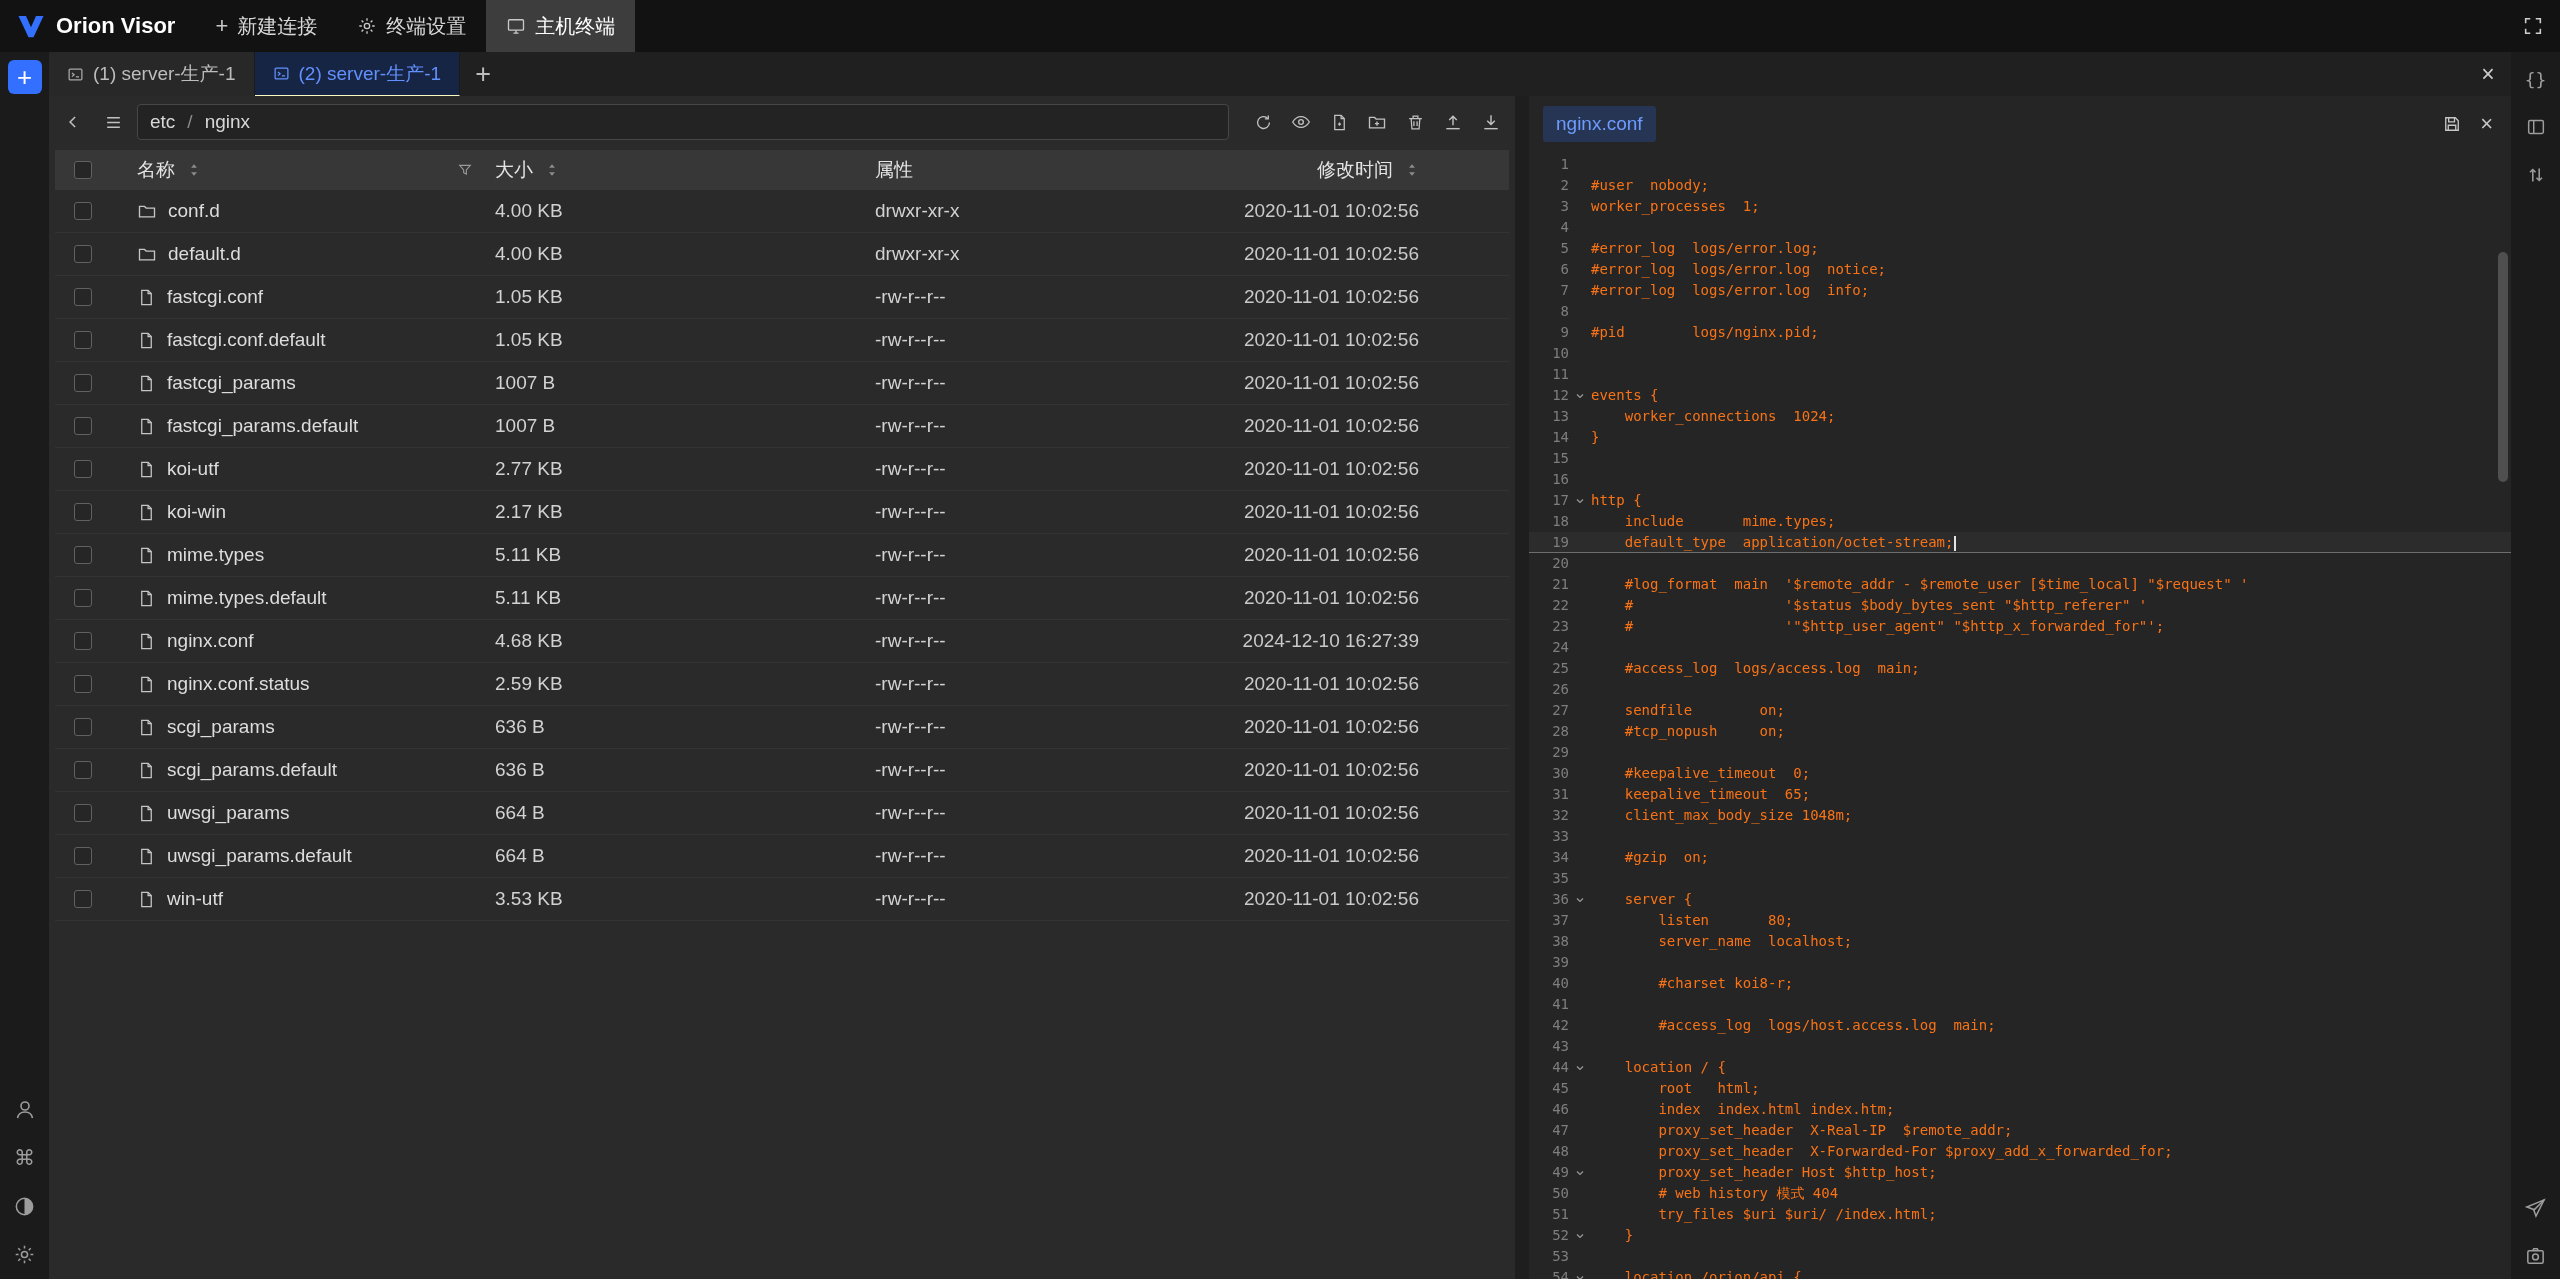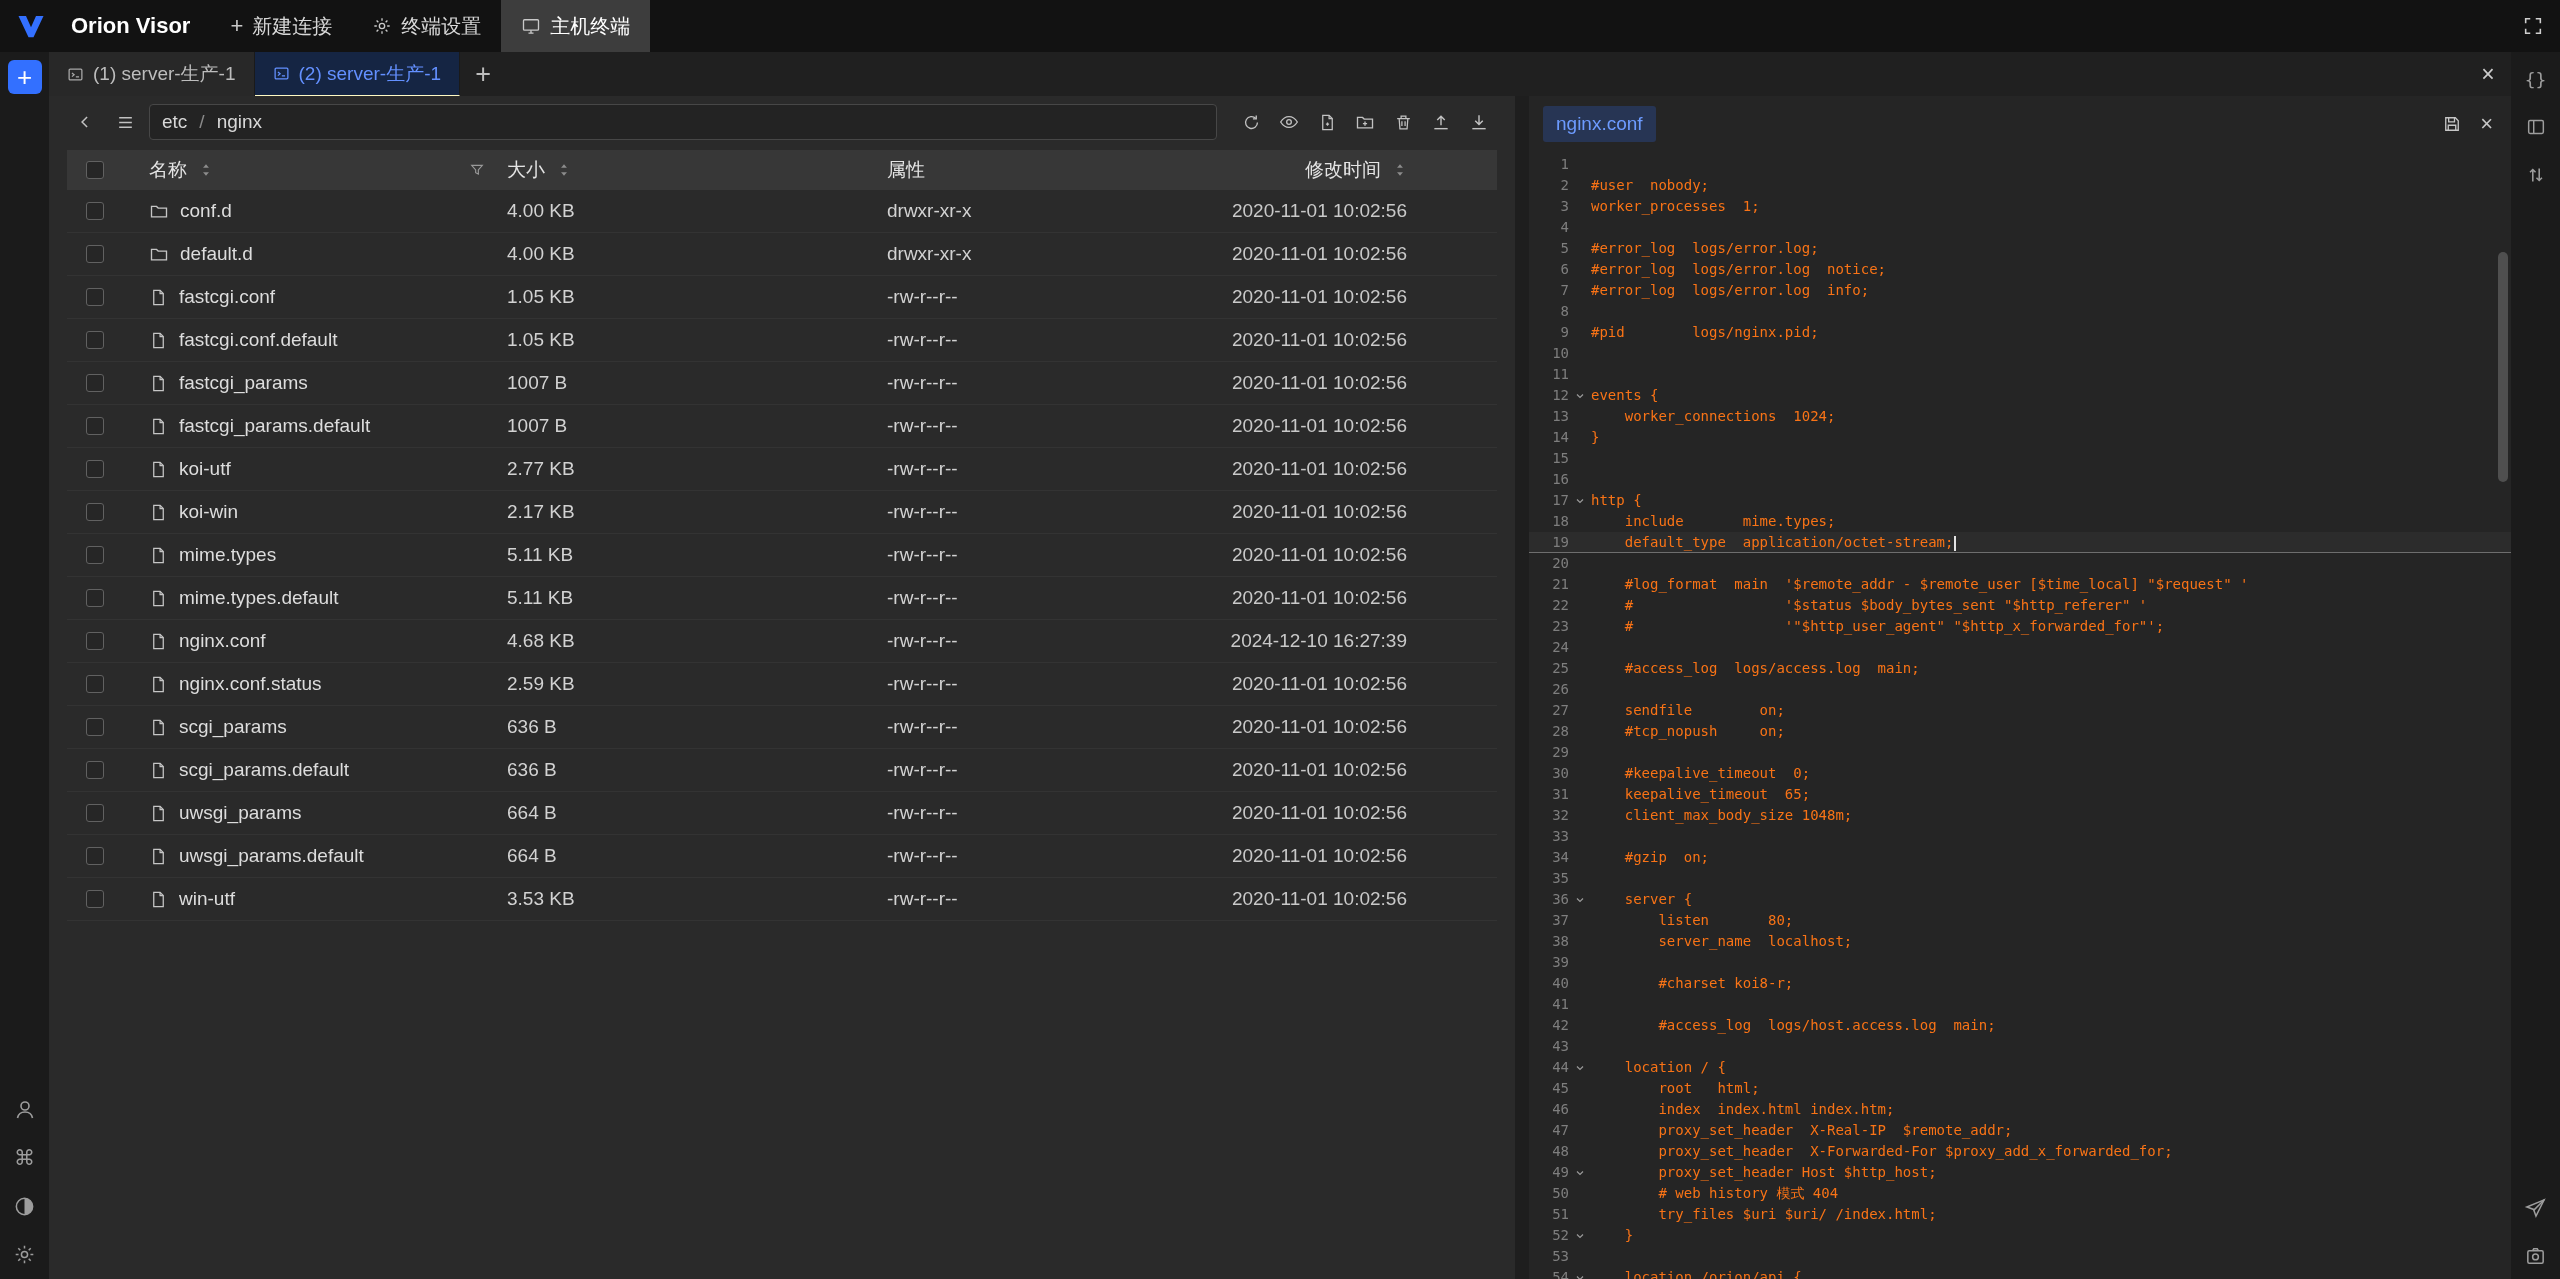--- a/index.html
+++ b/index.html
@@ -4,21 +4,21 @@
 <style>
   * { margin:0; padding:0; box-sizing:border-box; }
   html,body { width:2560px; height:1279px; overflow:hidden; background:#1e1e1e;
     font-family:"Liberation Sans","DejaVu Sans",sans-serif; color:#d6d6d6; }
   svg { display:block; }
 
   
   .topbar { height:52px; background:#121212; display:flex; align-items:stretch; }
   .brand { display:flex; align-items:center; gap:10px; padding:0 20px 0 16px; }
   .logo { width:30px; height:30px; }
-  .app-name { font-size:22px; font-weight:bold; color:#ffffff; white-space:nowrap;margin-left:15px; }
+  .app-name { font-size:22px; font-weight:bold; color:#ffffff; white-space:nowrap; }
   .menu { display:flex; align-items:stretch; }
   .menu-item { display:flex; align-items:center; gap:9px; padding:0 20px; font-size:20px; color:#d8d8d8; cursor:pointer; white-space:nowrap; }
   .menu-item .mi-ic { color:#c9c9c9; }
   .menu-item.active { background:#3d3d3d; color:#ffffff; }
   .topbar-spacer { flex:1; }
   .topbar-right { display:flex; align-items:center; padding-right:16px; color:#cfcfcf; }
 
   
   .workspace { display:flex; height:calc(100% - 52px); }
   .rail { width:49px; background:#1b1b1b; display:flex; flex-direction:column; align-items:center; flex:none; }
@@ -40,21 +40,21 @@
   .tab .tab-ic { color:#a8a8a8; }
   .tab.active { background:#152543; color:#6390ff; border-bottom:1px solid #fef9c3; }
   .tab.active .tab-ic { color:#6390ff; }
   .add-tab { width:46px; display:flex; align-items:center; justify-content:center; font-size:27px; color:#bdbdbd; cursor:pointer; }
   .tabbar-close { margin-left:auto; width:46px; display:flex; align-items:center; justify-content:center; font-size:23px; color:#cccccc; cursor:pointer; }
 
   
   .main { flex:1; display:flex; min-height:0; }
 
   
-  .file-panel { width:1466px; flex:none; background:#2a2a2a; display:flex; flex-direction:column; padding:8px 18px 0; min-height:0; }
+  .file-panel { width:1466px; flex:none; background:#2a2a2a; display:flex; flex-direction:column; padding:8px 6px 0; min-height:0; }
   .toolbar { height:46px; display:flex; align-items:center; gap:8px; padding:0 2px 10px; flex:none; }
   .tool-btn { width:32px; height:32px; border-radius:4px; display:flex; align-items:center; justify-content:center; color:#c2c2c2; cursor:pointer; flex:none; }
   .breadcrumb { flex:1; max-width:1156px; height:36px; border:1px solid #474747; background:#232323; border-radius:4px;
     display:flex; align-items:center; gap:12px; padding:0 12px; font-size:19px; color:#d8d8d8; }
   .crumb { cursor:pointer; }
   .crumb-sep { color:#8a8a8a; }
   .toolbar-actions { display:flex; gap:6px; margin-left:10px; }
 
   .grid-cols { display:grid; grid-template-columns:56px 384px 380px 340px 1fr; align-items:center; }
   .table-header { height:40px; background:#373737; font-size:19px; color:#e4e4e4; flex:none; }

